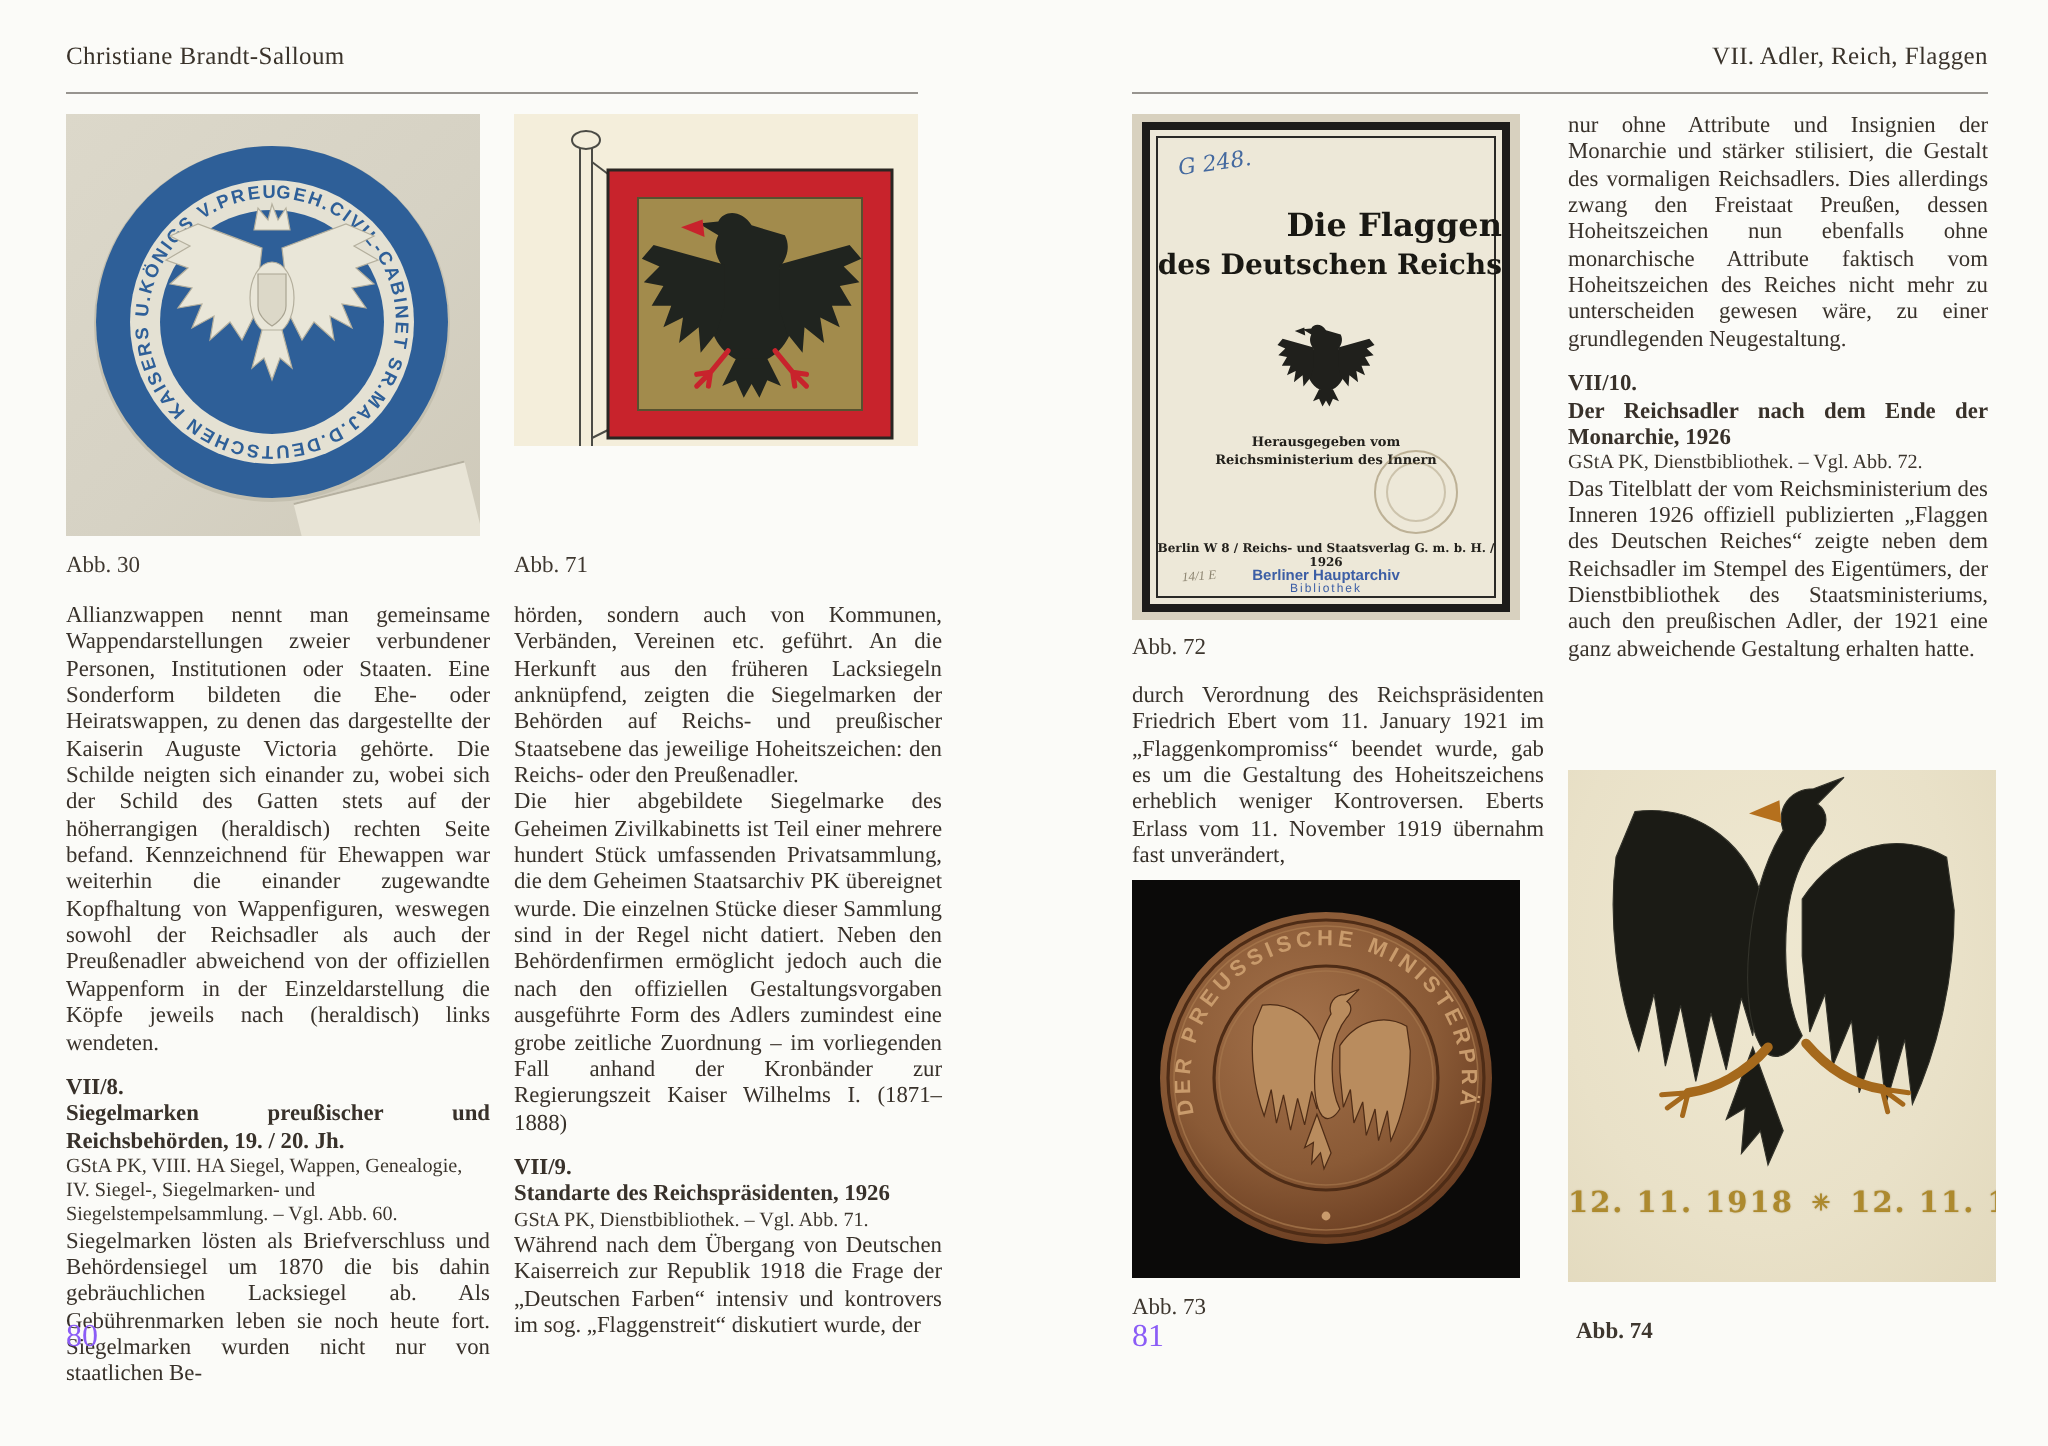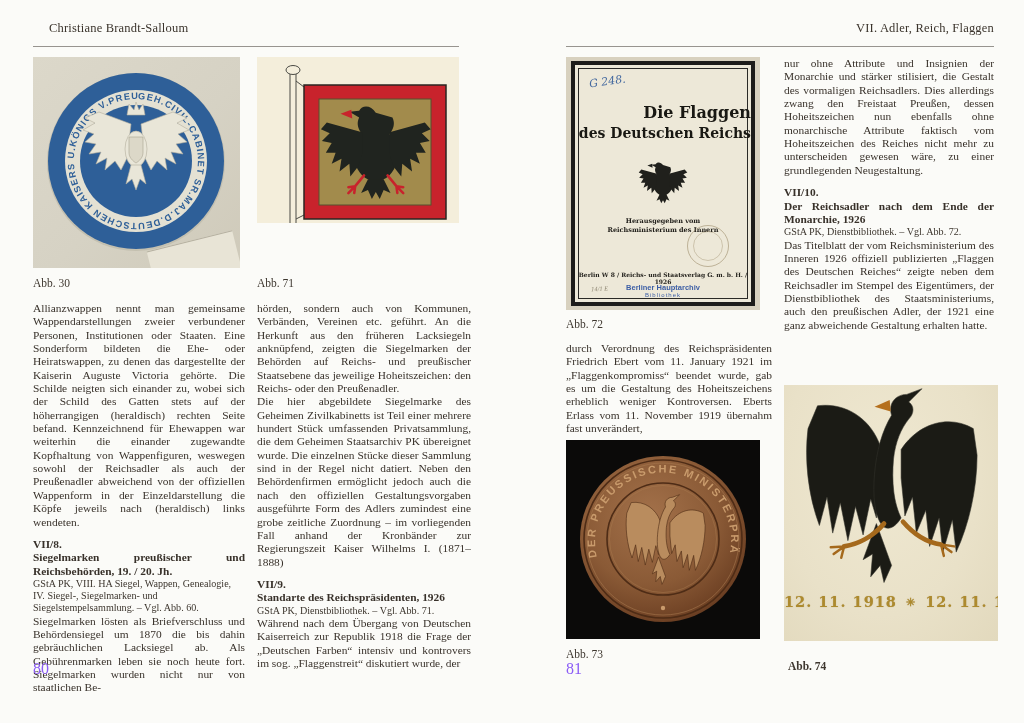--- a/index.html
+++ b/index.html
@@ -61,21 +61,21 @@
   
   .fig74{background:radial-gradient(ellipse at 45% 35%, #efe8d1 0%, #e9e1c8 60%, #e2d9bd 100%);}
   .dates{position:absolute;left:0;right:0;top:208px;text-align:center;white-space:nowrap;
      color:#ad8a2e;font-weight:bold;font-size:14.5px;letter-spacing:1px;
      font-family:"DejaVu Serif",serif;text-shadow:0 0 1px rgba(120,90,20,.4);}
   .dates .orn{font-size:11px;padding:0 9px;vertical-align:1px;}
 </style>
 </head>
 <body>
 
-<div class="abs running-header" style="left:33px;top:21px;margin-left:16px;">Christiane Brandt-Salloum</div>
+<div class="abs running-header" style="left:33px;top:21px;">Christiane Brandt-Salloum</div>
 <div class="abs rule" style="left:33px;top:46px;width:426px;"></div>
 
 <div class="abs figure fig70" style="left:33px;top:57px;width:207px;height:211px;">
   <svg width="207" height="211" viewBox="0 0 207 211">
     <circle cx="103" cy="105" r="89" fill="#c4c0b0"></circle>
     <circle cx="103" cy="104" r="88" fill="#2e5f98"></circle>
     <circle cx="103" cy="104" r="71" fill="#e4e1d3"></circle>
     <circle cx="103" cy="104" r="56" fill="#2e5f98"></circle>
     <defs>
       <path id="sealTextPath" d="M103,104 m0,-62 a62,62 0 1,1 -0.12,0"></path>

